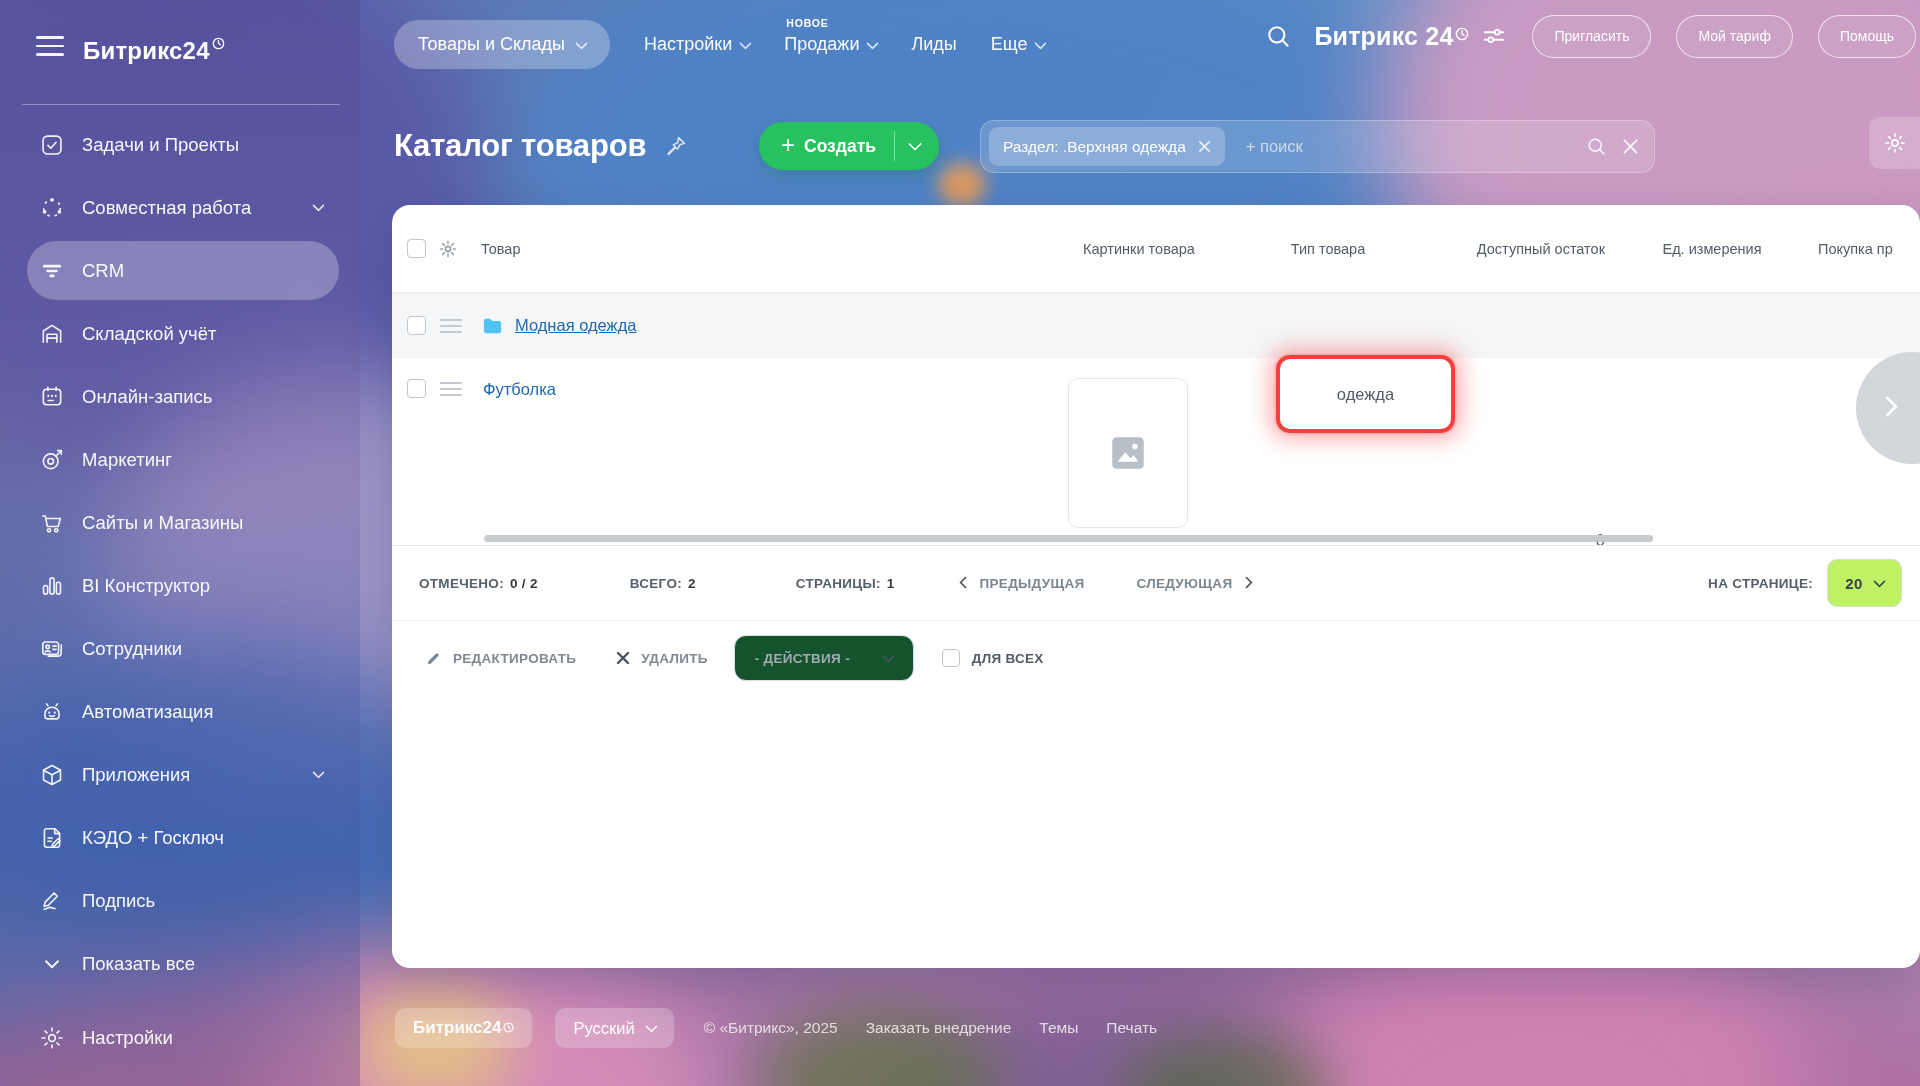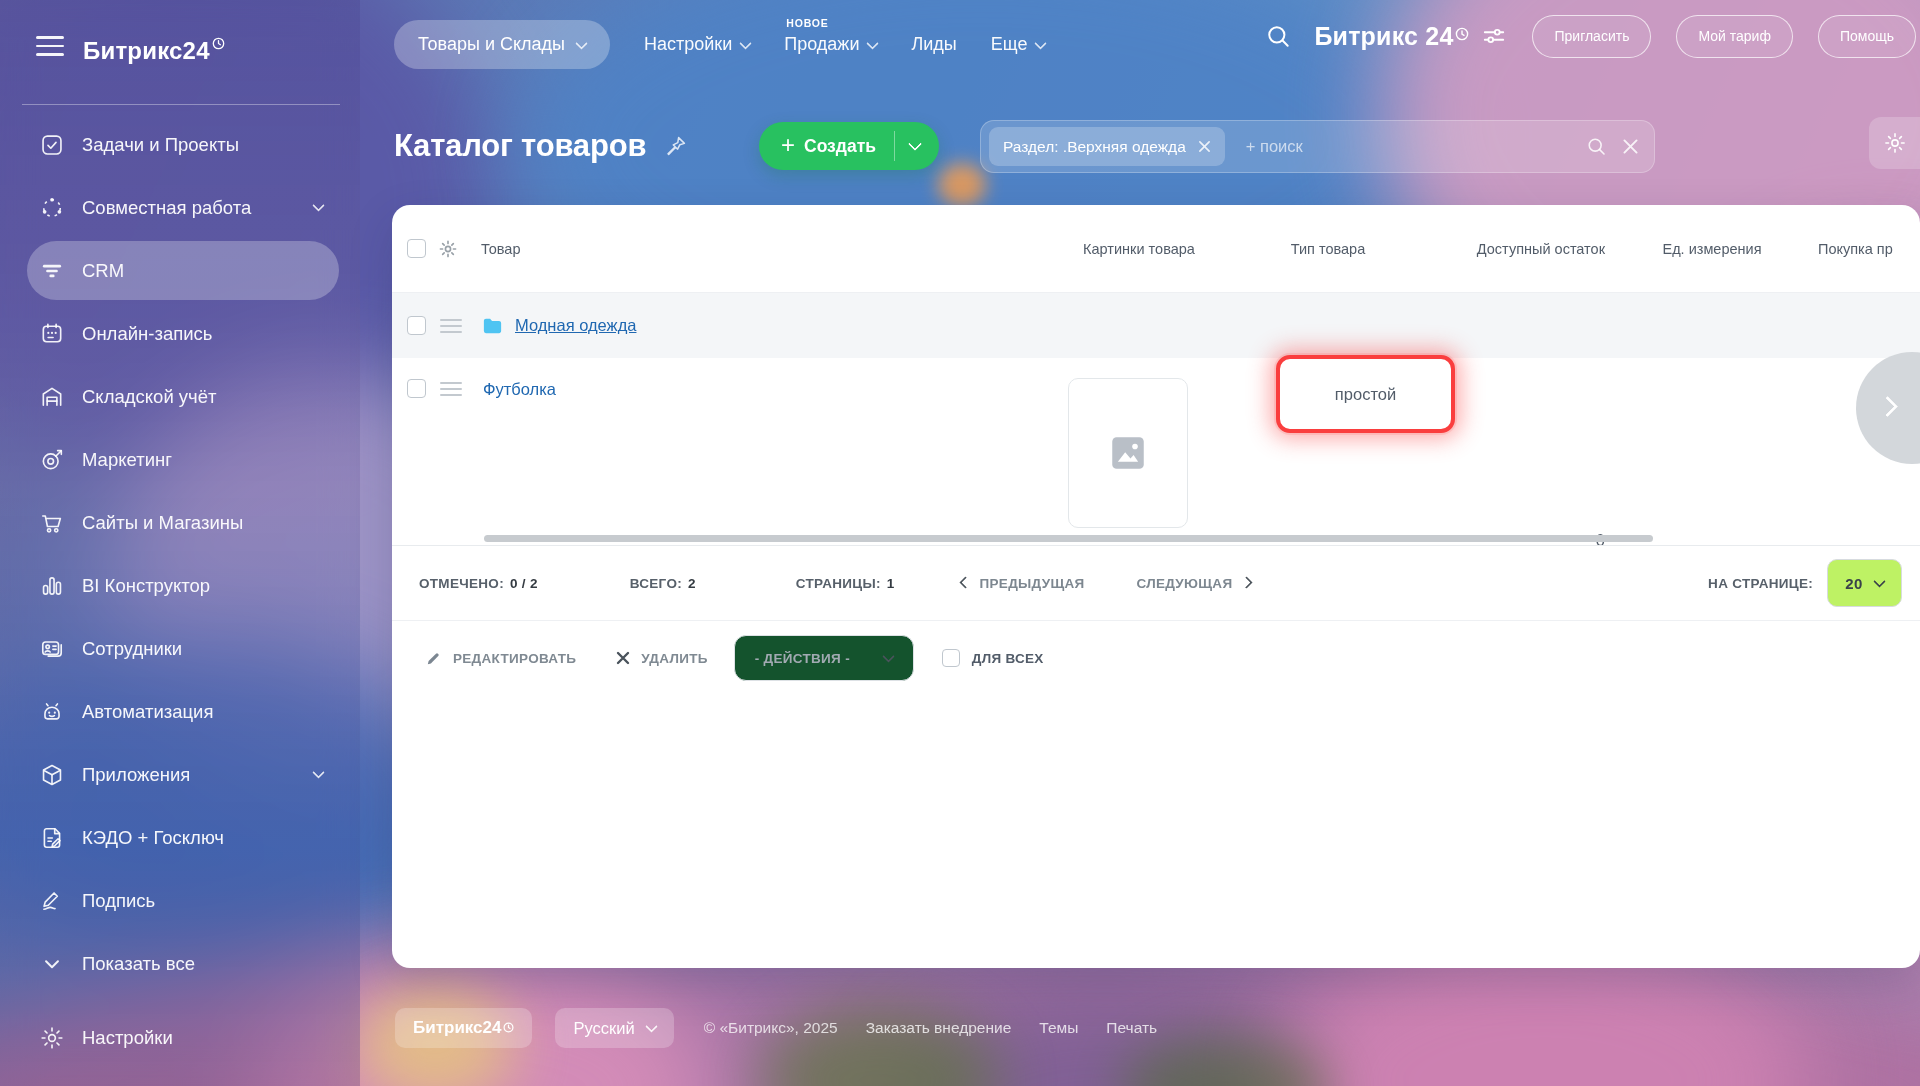--- a/index.html
+++ b/index.html
@@ -262,40 +262,40 @@
             <svg viewBox="0 0 24 24" fill="none" stroke="currentColor" stroke-width="2.4" stroke-linecap="round">
               <path d="M4.8 7.5h14.4"></path>
               <path d="M7.8 12h8.4"></path>
               <path d="M10.8 16.5h2.4"></path>
             </svg>
           </span>
         <span class="sb-label">CRM</span>
       </div>
       <div class="sb-item">
         <span class="sb-ico">
+            <svg viewBox="0 0 24 24" fill="none" stroke="currentColor" stroke-width="1.5" stroke-linecap="round" stroke-linejoin="round">
+              <path d="M4 19.5V9.2L12 4l8 5.2v10.3"></path>
+              <path d="M7.5 19.5v-7.3h9v7.3"></path>
+              <path d="M7.5 15.8h9"></path>
+            </svg>
+          </span>
+        <span class="sb-label">Складской учёт</span>
+      </div>
+      <div class="sb-item">
+        <span class="sb-ico">
             <svg viewBox="0 0 24 24" fill="none" stroke="currentColor" stroke-width="1.5" stroke-linecap="round">
               <rect x="4" y="4.8" width="16" height="14.4" rx="3"></rect>
               <path d="M8.2 3v3M15.8 3v3"></path>
               <circle cx="8.6" cy="11" r="1" fill="currentColor" stroke="none"></circle>
               <circle cx="12" cy="11" r="1" fill="currentColor" stroke="none"></circle>
               <circle cx="15.4" cy="11" r="1" fill="currentColor" stroke="none"></circle>
               <path d="M8.4 15.2h4.6"></path>
             </svg>
           </span>
         <span class="sb-label">Онлайн-запись</span>
-      </div>
-      <div class="sb-item">
-        <span class="sb-ico">
-            <svg viewBox="0 0 24 24" fill="none" stroke="currentColor" stroke-width="1.5" stroke-linecap="round" stroke-linejoin="round">
-              <path d="M4 19.5V9.2L12 4l8 5.2v10.3"></path>
-              <path d="M7.5 19.5v-7.3h9v7.3"></path>
-              <path d="M7.5 15.8h9"></path>
-            </svg>
-          </span>
-        <span class="sb-label">Складской учёт</span>
       </div>
       <div class="sb-item">
         <span class="sb-ico">
             <svg viewBox="0 0 24 24" fill="none" stroke="currentColor" stroke-width="1.5" stroke-linecap="round" stroke-linejoin="round">
               <circle cx="10.8" cy="13.2" r="6.8"></circle>
               <circle cx="10.8" cy="13.2" r="2.6"></circle>
               <path d="M15.5 8.5l5-5"></path>
               <path d="M17.2 3.4h3.4v3.4"></path>
             </svg>
           </span>
@@ -541,21 +541,21 @@
 
     <div class="img-card">
       <svg viewBox="0 0 24 24">
           <rect x="3" y="3" width="18" height="18" rx="2.5" fill="#b9bfc7"></rect>
           <path d="M6.2 17l4.2-5.4 3 3.6 1.8-2 2.6 3.8z" fill="#ffffff"></path>
           <circle cx="16" cy="8.3" r="1.6" fill="#ffffff"></circle>
         </svg>
     </div>
 
     <div class="type-highlight">
-      <span class="type-text">простой</span>
+      <span class="type-text">одежда</span>
     </div>
 
     <div class="hscroll"></div>
 
     <div class="pag">
       <span class="pag-group g-checked">
         <span class="pag-label">ОТМЕЧЕНО:</span>
           <b>0 / 2</b>
       </span>
       <span class="pag-group g-total">

